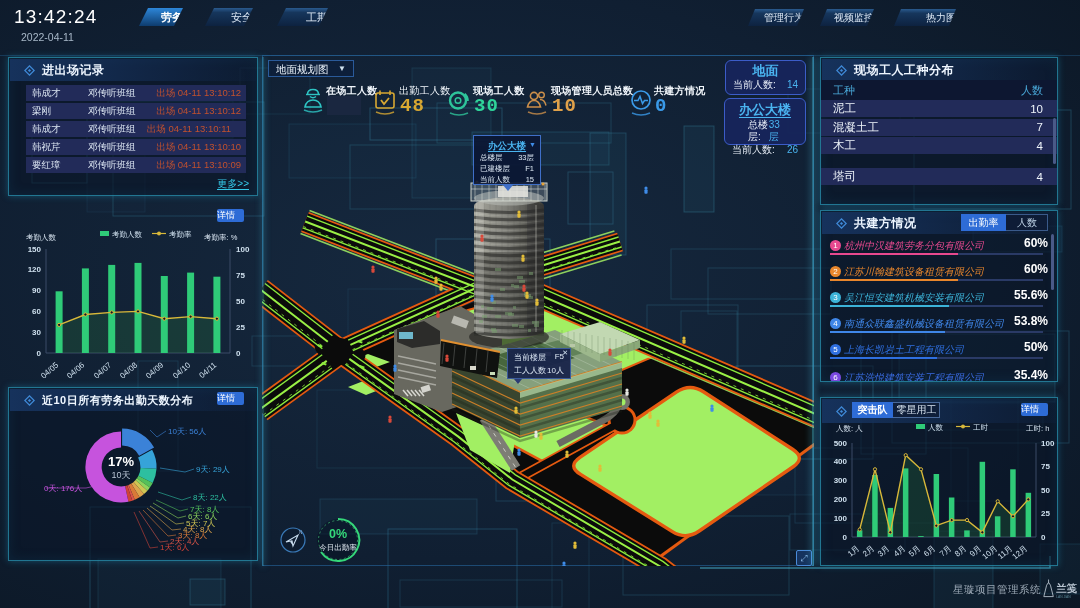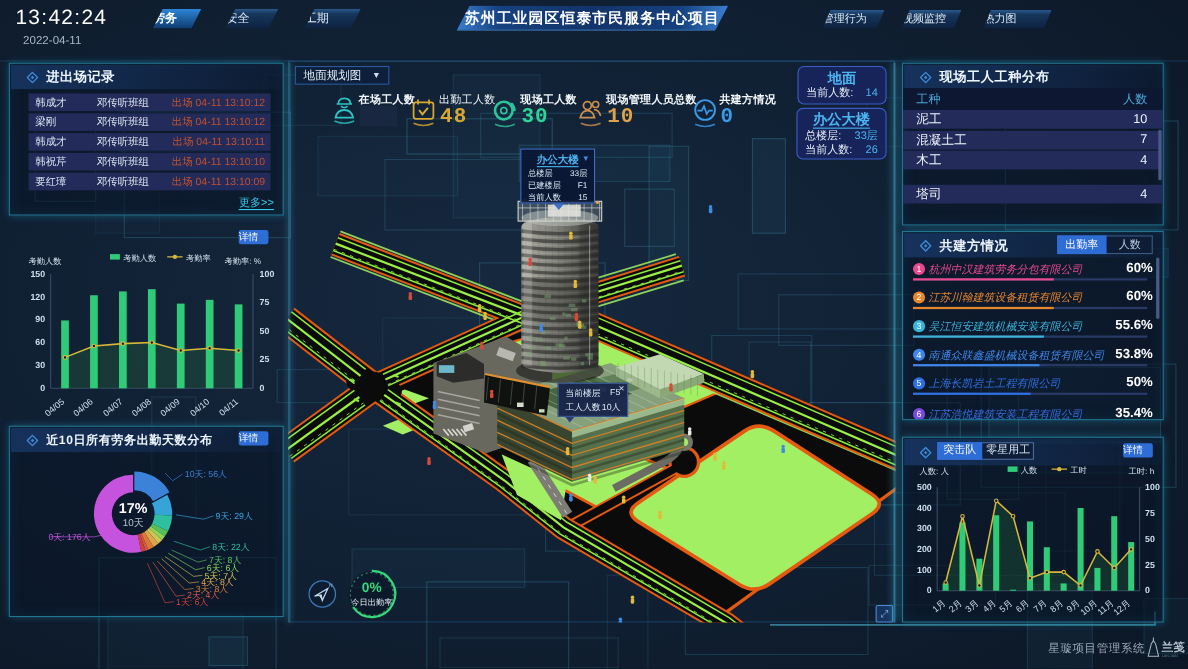--- a/index.html
+++ b/index.html
@@ -3,21 +3,21 @@
 *{margin:0;padding:0;box-sizing:border-box}
 html,body{width:1080px;height:608px;overflow:hidden;background:#0a141f;font-family:"Liberation Sans",sans-serif}
 #stage{position:relative;width:1080px;height:608px;background:
  radial-gradient(900px 520px at 42% 45%, #16293f 0%, #101f32 55%, #0b1623 100%);}
 .abs{position:absolute}
 .panel{position:absolute;background:rgba(10,21,40,0.60);border:1px solid rgba(42,150,180,0.75);box-shadow:0 0 7px rgba(30,140,175,0.45), inset 0 0 12px rgba(20,80,110,0.25)}
 .phead{position:absolute;left:1px;top:1px;right:1px;height:22px;background:linear-gradient(90deg,#16325c,rgba(18,40,80,0.15));display:flex;align-items:center}
 .phead .tt{color:#eef6ff;font-size:12px;font-weight:bold;letter-spacing:0.5px}
 .dico{width:11px;height:11px;margin:0 7px 0 14px;position:relative}
 .btn{position:absolute;background:#2e6cd6;color:#fff;font-size:9px;border-radius:2px;line-height:13px}
-.tab{position:absolute;top:8px;height:18px;line-height:18px;text-align:left;color:#dfeaf6;font-size:11px;
+.tab{position:absolute;top:8px;height:18px;line-height:18px;text-align:right;color:#dfeaf6;font-size:11px;
  background:linear-gradient(180deg,#2a5a8e 0%,#16365c 25%,#0d2240 100%);clip-path:polygon(9px 0,100% 0,calc(100% - 9px) 100%,0 100%);}
 .tab.act{background:linear-gradient(180deg,#2d86d8,#0e3c6e);color:#fff;font-weight:bold}
 .rtab{height:17px;line-height:17px;font-size:10px;clip-path:polygon(7px 0,100% 0,calc(100% - 7px) 100%,0 100%)}
 .seg{font-family:"Liberation Mono",monospace;font-weight:bold;letter-spacing:1px}
 .lrow{display:flex;align-items:center;height:16px;margin:0 0 2px 0;background:#222b59;color:#dce6f2;font-size:9.5px}
 .ttip{position:absolute;background:rgba(11,23,52,0.92);border:1px solid #3f6fc8}
 .card{position:absolute;background:rgba(23,37,92,0.92);border:1.5px solid #3c5cc8;border-radius:6px}
 </style></head><body>
 <div id="stage">
 <svg class="abs" width="1080" height="608" style="left:0;top:0">
@@ -68,21 +68,20 @@
 <rect x="412" y="68" width="79" height="130" fill="rgba(50,140,170,0.05)" stroke="rgba(70,170,200,0.14)"></rect>
 <rect x="647" y="305" width="91" height="122" fill="none" stroke="rgba(70,170,200,0.20)"></rect>
 <polyline points="700,568 1050,568 1050,556" fill="none" stroke="rgba(80,200,230,0.55)" stroke-width="1.6"></polyline>
 <line x1="0" y1="55.5" x2="1080" y2="55.5" stroke="rgba(40,110,160,0.35)" stroke-width="1"></line>
 </svg>
 <div class="abs" style="left:14px;top:6px;color:#fff;font-size:19px;letter-spacing:1.2px">13:42:24</div>
 <div class="abs" style="left:21px;top:31px;color:#a8b8c8;font-size:10.5px">2022-04-11</div>
 <div class="tab act" style="left:139px;width:44px">劳务</div>
 <div class="tab" style="left:205px;width:48px">安全</div>
 <div class="tab" style="left:277px;width:51px">工期</div>
-<div class="abs" style="left:415px;top:5px;width:247px;height:23px;background:linear-gradient(90deg,#3a7fd0 0%,#16407e 16%,#123468 50%,#16407e 82%,#3a7fd0 100%);clip-path:polygon(12px 0,100% 0,calc(100% - 12px) 100%,0 100%);border-bottom:1px solid #4a9ae8;color:#fff;font-size:13.5px;font-weight:bold;text-align:center;line-height:23px;letter-spacing:1px">苏州工业园区恒泰市民服务中心项目</div>
 <div class="tab rtab" style="left:748px;width:56px;top:9px">管理行为</div>
 <div class="tab rtab" style="left:820px;width:54px;top:9px">视频监控</div>
 <div class="tab rtab" style="left:894px;width:62px;top:9px">热力图</div>
 <svg class="abs" width="552" height="511" viewBox="262 55 552 511" style="left:262px;top:55px">
 <rect x="262.5" y="55.5" width="551" height="510" fill="none" stroke="rgba(40,110,170,0.55)" stroke-width="1"></rect>
 <polygon points="340,352 512,288 826,420 826,436 650,564 512,480 458,437" fill="#0b0b0b"></polygon>
 <polyline points="826,436 650,564" fill="none" stroke="#e55a10" stroke-width="3"></polyline>
 <path d="M580.3 457.1 L676.7 391.9 Q690 383 703.4 391.7 L792.6 449.3 Q806 458 792.8 467.0 L699.2 531.0 Q686 540 672.4 531.6 L580.6 474.4 Q567 466 580.3 457.1 Z" fill="#a2ef63" stroke="#e55a10" stroke-width="3.4"></path>
 <path d="M487.4 424.9 L538.6 403.1 Q546 400 553.4 403.1 L604.6 424.9 Q612 428 605.0 431.9 L555.0 460.1 Q548 464 540.9 460.3 L487.1 431.7 Q480 428 487.4 424.9 Z" fill="#a2ef63" stroke="#e55a10" stroke-width="2.6"></path>
 <polygon points="412,337 468,310 520,296 590,324 664,352 608,376 516,350 452,358" fill="#a2ef63" stroke="#e55a10" stroke-width="2"></polygon>
@@ -455,21 +454,21 @@
 <div class="abs" style="left:514px;top:379px;width:0;height:0;border-left:4px solid transparent;border-right:4px solid transparent;border-top:5px solid #2c3c74"></div>
 <div class="card" style="left:725px;top:60px;width:81px;height:35px">
       <div style="text-align:center;color:#4ab4f0;font-size:13px;font-weight:bold;margin-top:2px;line-height:15px">地面</div>
       <div style="display:flex;justify-content:space-between;padding:0 7px;color:#e8eef8;font-size:10px;line-height:12px;margin-top:1px">
         <span>当前人数:</span>
         <span style="color:#4ab4f0">14</span>
       </div>
     </div>
 <div class="card" style="left:724px;top:98px;width:82px;height:47px">
       <div style="text-align:center;margin-top:2px;line-height:15px"><span style="color:#4ab4f0;font-size:13px;font-weight:bold;border-bottom:1.5px solid #4ab4f0">办公大楼</span></div>
-      <div style="display:flex;justify-content:space-between;padding:0 7px;color:#e8eef8;font-size:10px;line-height:12px;margin-top:2px">
+      <div style="display:flex;justify-content:space-between;padding:0 23px;color:#e8eef8;font-size:10px;line-height:12px;margin-top:2px">
         <span>总楼层:</span>
         <span style="color:#4ab4f0">33层</span>
       </div>
       <div style="display:flex;justify-content:space-between;padding:0 7px;color:#e8eef8;font-size:10px;line-height:12px;margin-top:1px">
         <span>当前人数:</span>
         <span style="color:#4ab4f0">26</span>
       </div>
     </div>
 <svg class="abs" style="left:279px;top:526px" width="28" height="28" viewBox="0 0 28 28">
       <circle cx="14" cy="14" r="12" fill="rgba(10,25,45,0.4)" stroke="#3a7ab8" stroke-width="1.2"></circle>
@@ -505,21 +504,21 @@
         <span style="color:#c2512e;padding-right:5px">出场 04-11 13:10:12</span>
       </div>
       <div class="lrow">
         <span style="width:62px;padding-left:6px">梁刚</span>
         <span style="flex:1">邓传听班组</span>
         <span style="color:#c2512e;padding-right:5px">出场 04-11 13:10:12</span>
       </div>
       <div class="lrow">
         <span style="width:62px;padding-left:6px">韩成才</span>
         <span style="flex:1">邓传听班组</span>
-        <span style="color:#c2512e;padding-right:5px">出场 04-11 13:10:11</span>
+        <span style="color:#c2512e;padding-right:15px">出场 04-11 13:10:11</span>
       </div>
       <div class="lrow">
         <span style="width:62px;padding-left:6px">韩祝芹</span>
         <span style="flex:1">邓传听班组</span>
         <span style="color:#c2512e;padding-right:5px">出场 04-11 13:10:10</span>
       </div>
       <div class="lrow">
         <span style="width:62px;padding-left:6px">要红璋</span>
         <span style="flex:1">邓传听班组</span>
         <span style="color:#c2512e;padding-right:5px">出场 04-11 13:10:09</span>
@@ -698,21 +697,21 @@
       <div class="phead" style="height:24px">
         <div class="dico">
           <svg width="11" height="11" viewBox="0 0 11 11" style="display:block">
             <rect x="2.2" y="2.2" width="6.6" height="6.6" fill="none" stroke="#3f8ad8" stroke-width="1.2" transform="rotate(45 5.5 5.5)"></rect>
             <rect x="4.4" y="4.4" width="2.2" height="2.2" fill="#3f8ad8" transform="rotate(45 5.5 5.5)"></rect>
           </svg>
         </div>
       </div>
     </div>
 <div class="abs" style="left:852px;top:402px;width:88px;height:16px;border:1px solid #4a6a9a;background:#0f1f3a"></div>
-<div class="abs" style="left:852px;top:402px;width:41px;height:16px;background:#2e6cd6;color:#fff;font-size:10px;font-weight:normal;text-align:center;line-height:16px">突击队</div>
+<div class="abs" style="left:852px;top:402px;width:41px;height:16px;background:#2e6cd6;color:#fff;font-size:10px;font-weight:bold;text-align:center;line-height:16px">突击队</div>
 <div class="abs" style="left:893px;top:402px;width:47px;height:16px;color:#d8e4f0;font-size:10px;text-align:center;line-height:16px">零星用工</div>
 <div class="btn" style="left:1021px;top:403px;width:27px;height:13px">详情</div>
 <svg class="abs" style="left:820px;top:397px" width="238" height="169" viewBox="820 397 238 169">
       <text x="836" y="431" fill="#d8e4f0" font-size="7.5" font-family="Liberation Sans">人数: 人</text>
       <text x="1026" y="431" fill="#d8e4f0" font-size="7.5" font-family="Liberation Sans">工时: h</text>
       <rect x="916" y="424" width="9" height="5" fill="#2fcb78"></rect>
       <text x="928" y="430" fill="#cfe0ee" font-size="7.5" font-family="Liberation Sans">人数</text>
       <line x1="956" y1="426.5" x2="970" y2="426.5" stroke="#d8b83a" stroke-width="1.2"></line>
       <circle cx="963" cy="426.5" r="2" fill="#d8b83a"></circle>
       <text x="973" y="430" fill="#cfe0ee" font-size="7.5" font-family="Liberation Sans">工时</text>

